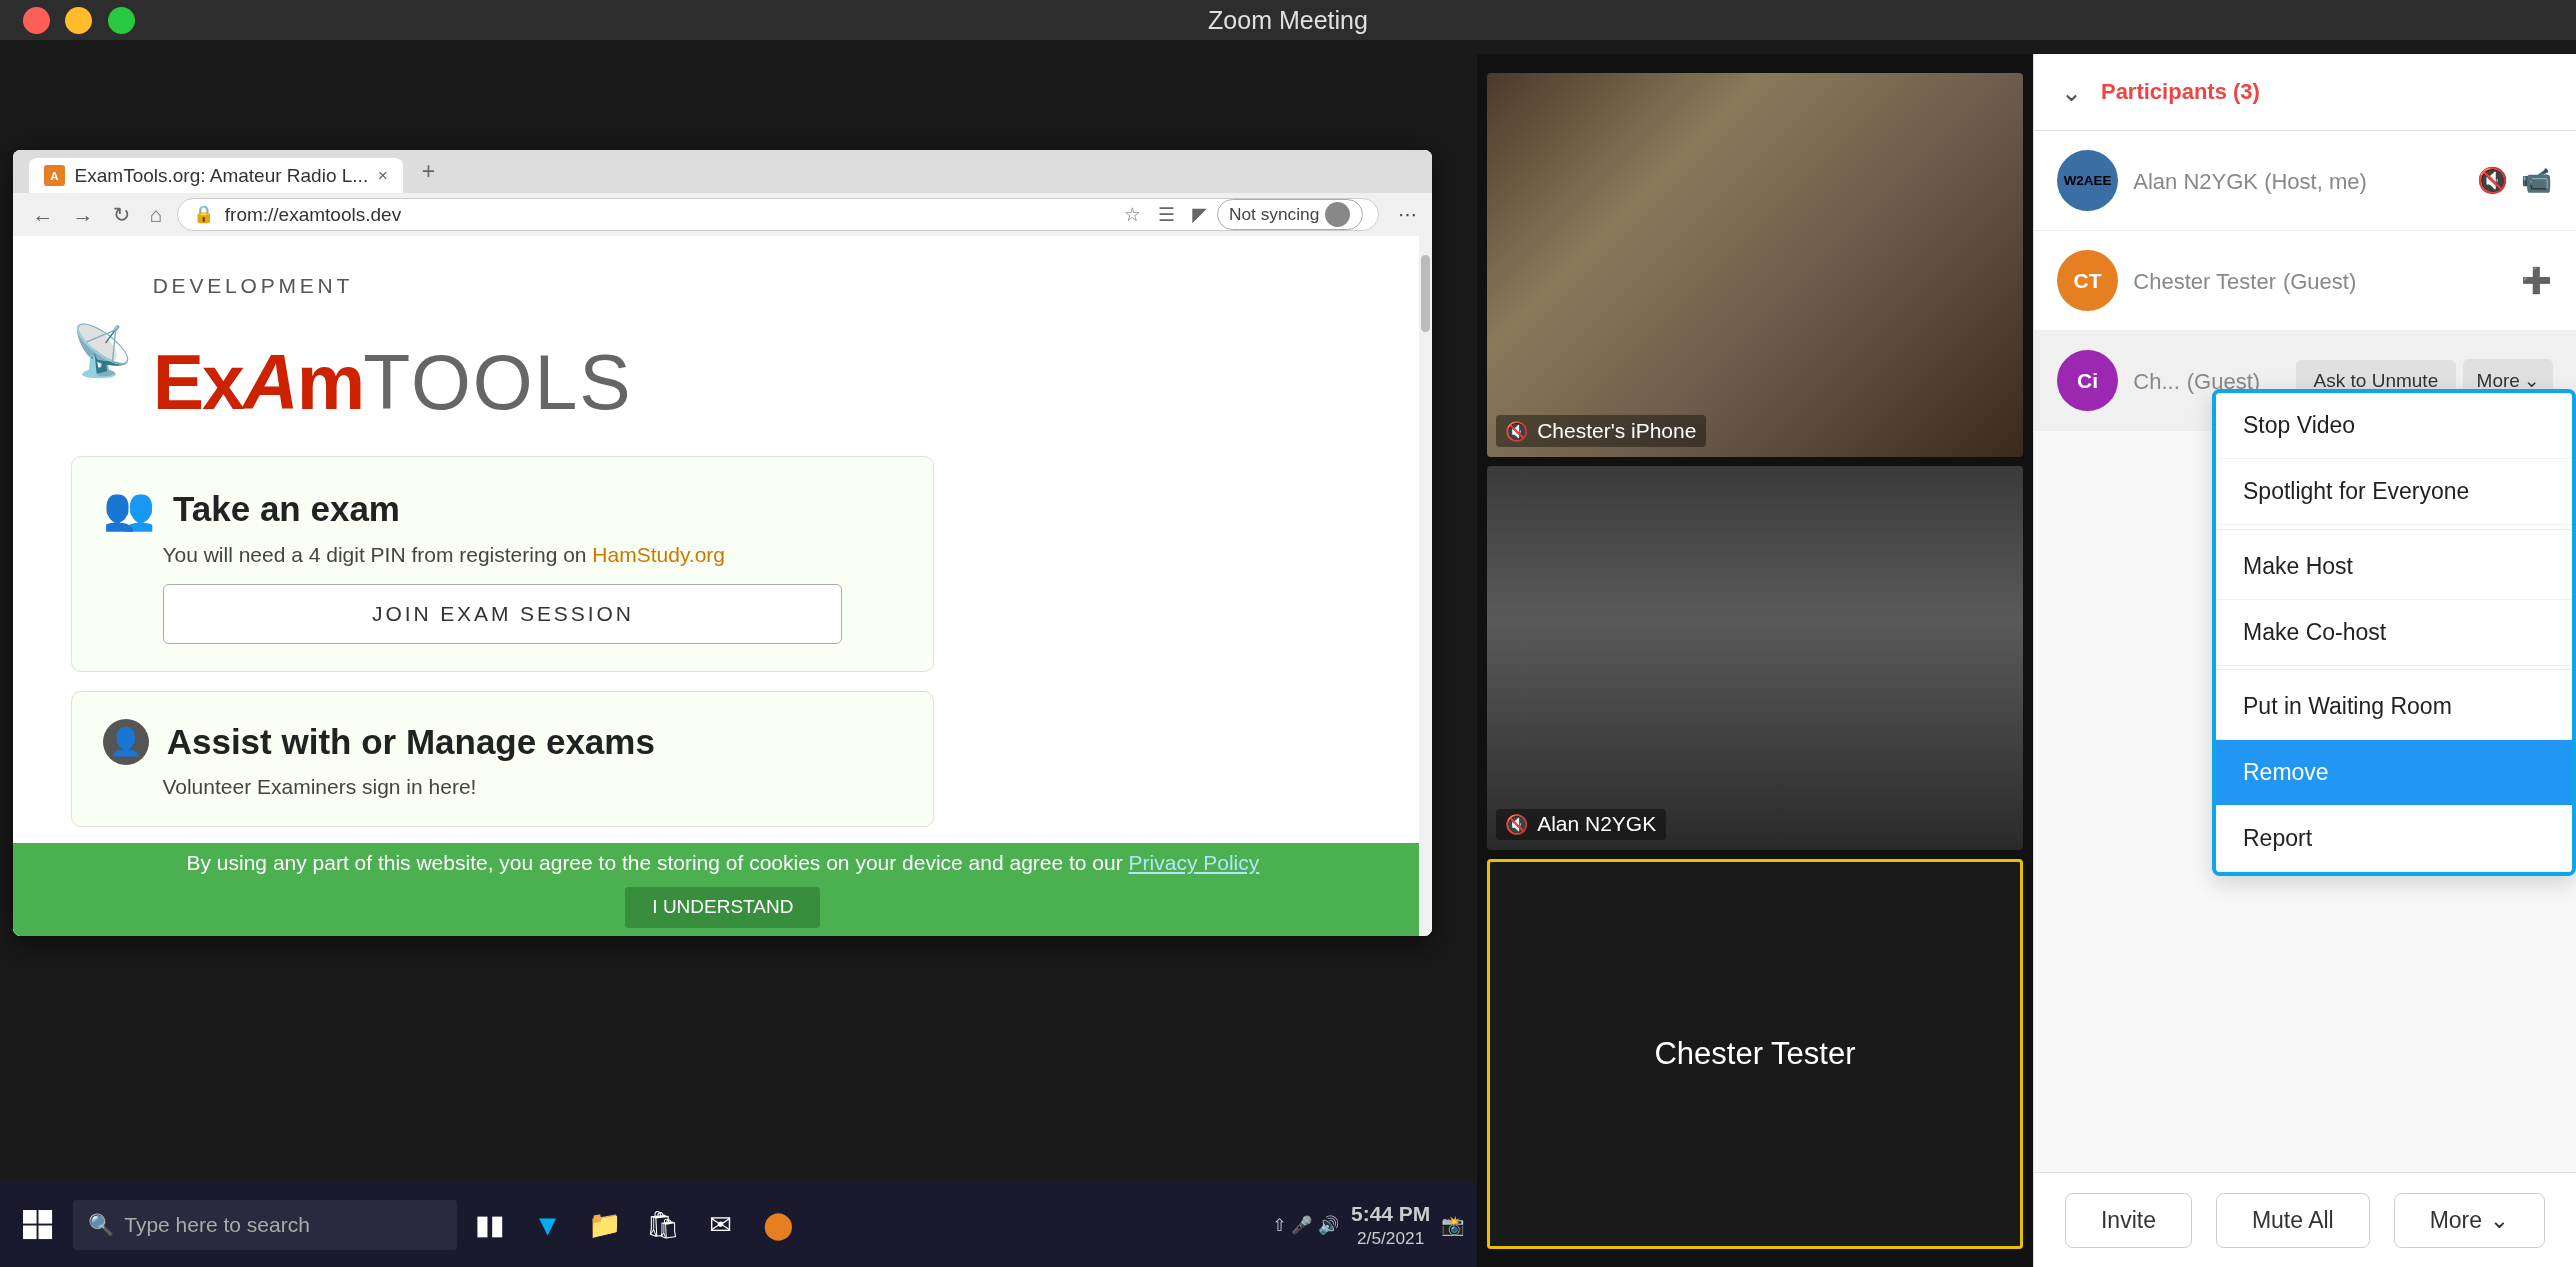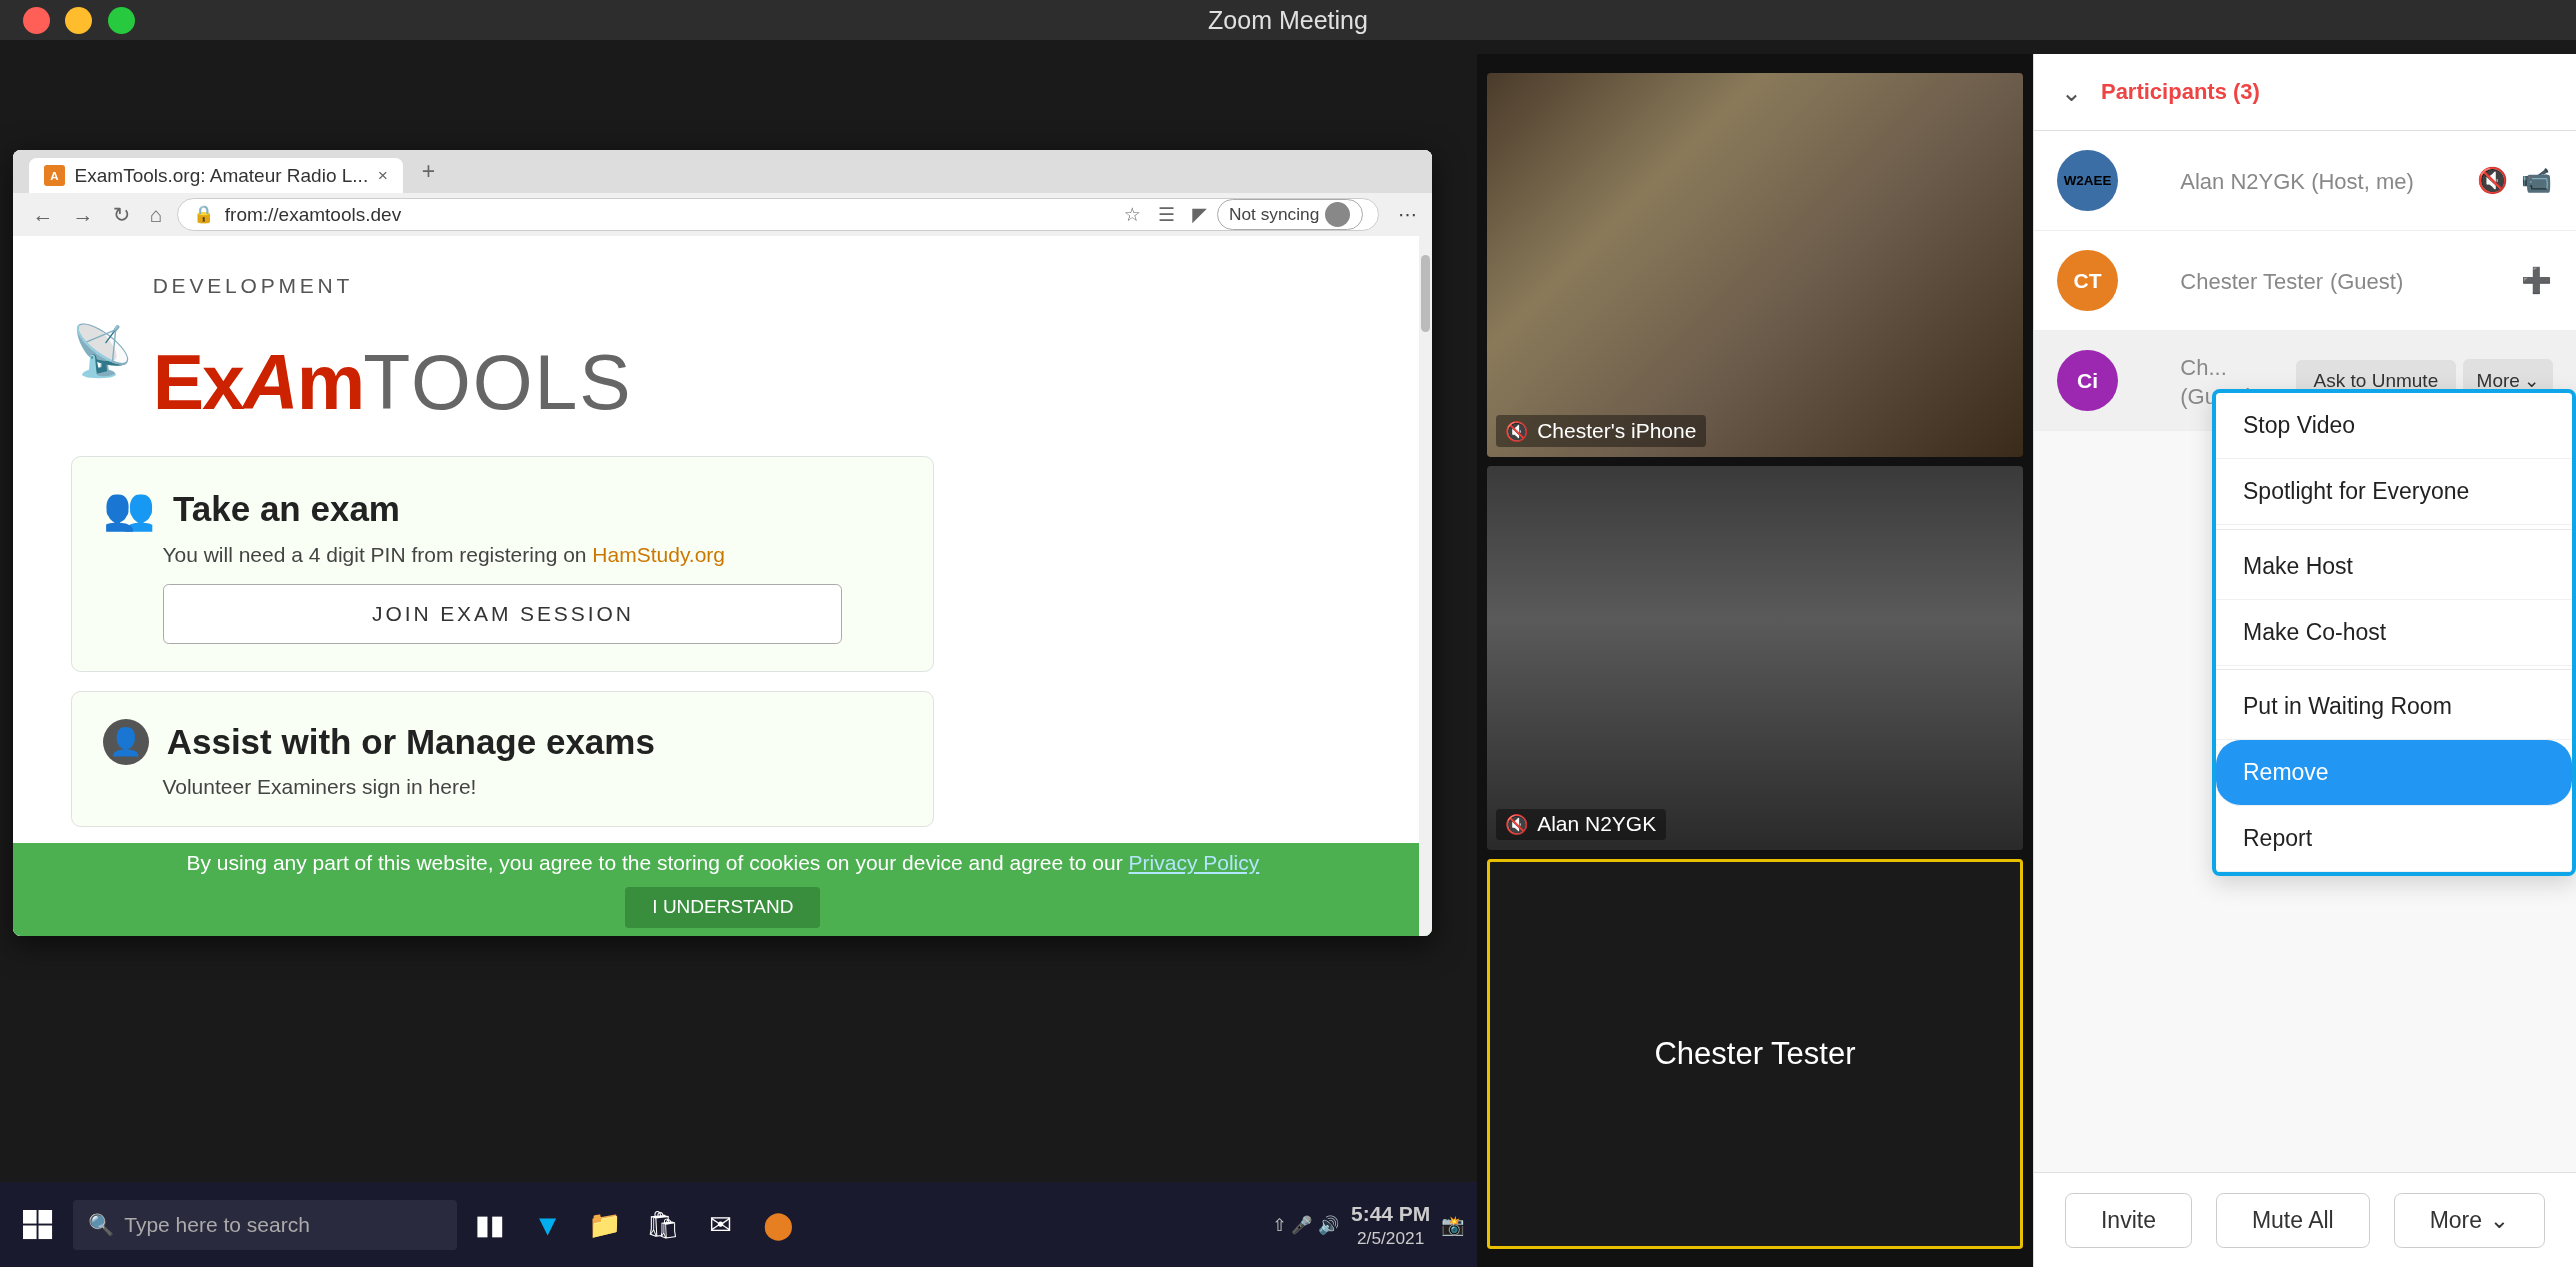--- a/index.html
+++ b/index.html
@@ -462,21 +462,20 @@
       font-weight: bold;
       color: #000000;
     }
     .avatar-bg-orange { background: #e67e22; }
     .avatar-bg-purple { background: #9c27b0; }
 
     .participant-name {
       flex: 1;
       font-size: 25px;
       color: #222;
-      margin-left: 47px;
     }
     .participant-name span { color: #888; font-size: 22px; }
 
     .participant-icons {
       display: flex; gap: 13.4px; align-items: center;
     }
     .p-icon {
       color: #888;
       font-size: 25px;
     }
@@ -526,21 +525,20 @@
     .context-menu-item {
       padding: 19px 27px;
       font-size: 23px;
       color: #222;
       cursor: pointer;
       border-bottom: 1px solid #f0f0f0;
     }
     .context-menu-item.highlighted {
       background: #2196f3;
       color: white;
-      border-radius: 25px;
     }
     .context-menu-separator {
       height: 1px;
       background: #e8e8e8;
       margin: 3.8px 0;
     }
 
     
     .panel-footer {
       height: 96px;

